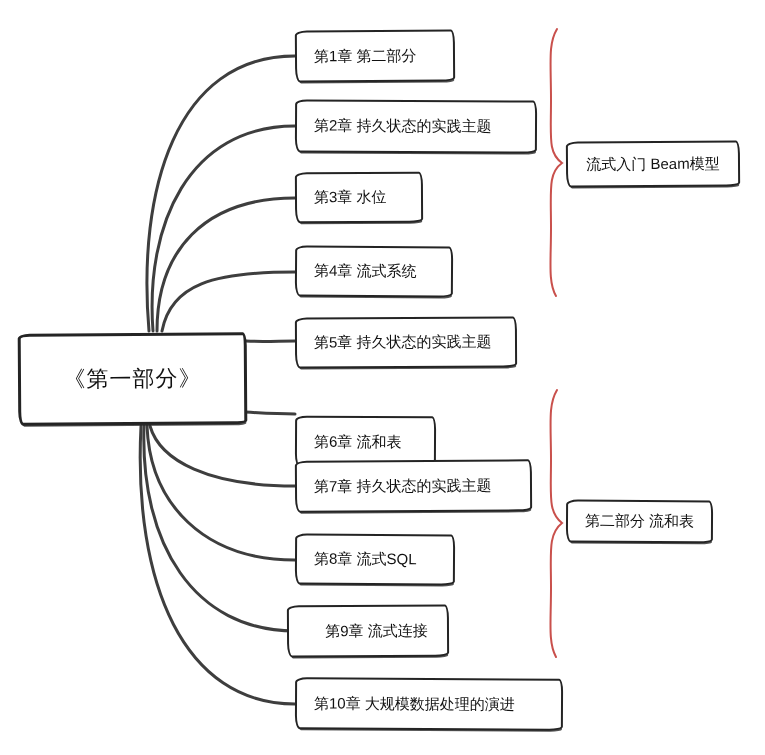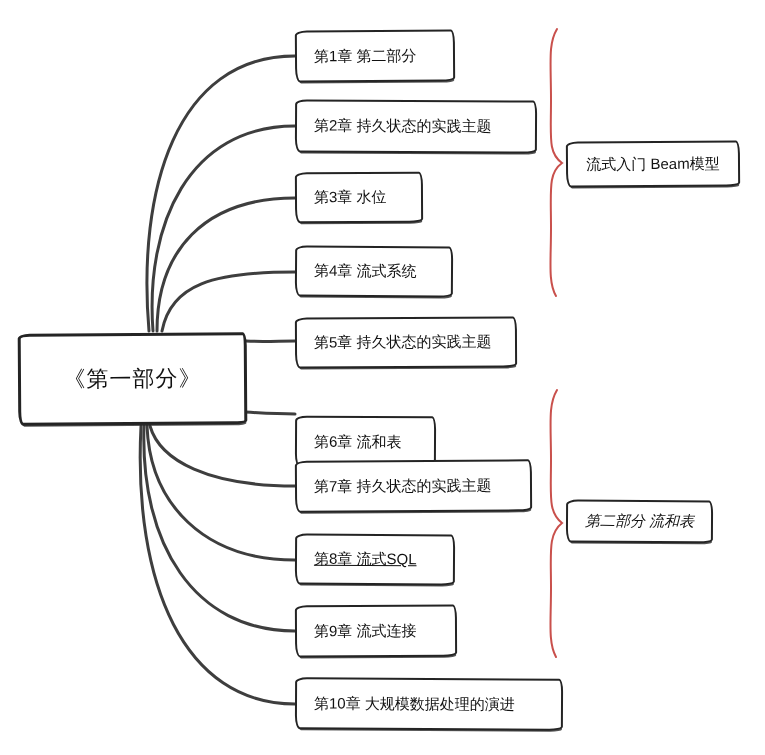--- a/index.html
+++ b/index.html
@@ -83,30 +83,30 @@
   </div>
   <div class="node chapter" style="left:295px; top:317px; width:222px; height:51px; transform:rotate(-0.3deg);">
     <span>第5章 持久状态的实践主题</span>
   </div>
   <div class="node chapter" style="left:295px; top:388px; width:141px; height:52px; transform:rotate(0.3deg);margin-top:28px;">
     <span>第6章 流和表</span>
   </div>
   <div class="node chapter" style="left:295px; top:460px; width:237px; height:52px; transform:rotate(-0.35deg);">
     <span>第7章 持久状态的实践主题</span>
   </div>
-  <div class="node chapter" style="left:295px; top:534px; width:160px; height:51px; transform:rotate(0.35deg);text-decoration:underline;">
+  <div class="node chapter" style="left:295px; top:534px; width:160px; height:51px; transform:rotate(0.35deg);">
     <span>第8章 流式SQL</span>
   </div>
-  <div class="node chapter" style="left:295px; top:605px; width:162px; height:52px; transform:rotate(-0.3deg);">
+  <div class="node chapter" style="left:287px; top:605px; width:162px; height:52px; transform:rotate(-0.3deg);justify-content:center;">
     <span>第9章 流式连接</span>
   </div>
   <div class="node chapter" style="left:295px; top:678px; width:268px; height:52px; transform:rotate(0.3deg);">
     <span>第10章 大规模数据处理的演进</span>
   </div>
 
   <div class="node part" style="left:566px; top:141px; width:174px; height:46px; transform:rotate(-0.4deg);">
     <span>流式入门 Beam模型</span>
   </div>
-  <div class="node part" style="left:566px; top:500px; width:147px; height:43px; transform:rotate(0.35deg);font-style:italic;">
+  <div class="node part" style="left:566px; top:500px; width:147px; height:43px; transform:rotate(0.35deg);">
     <span>第二部分 流和表</span>
   </div>
 
 </div>
 
 </body></html>

